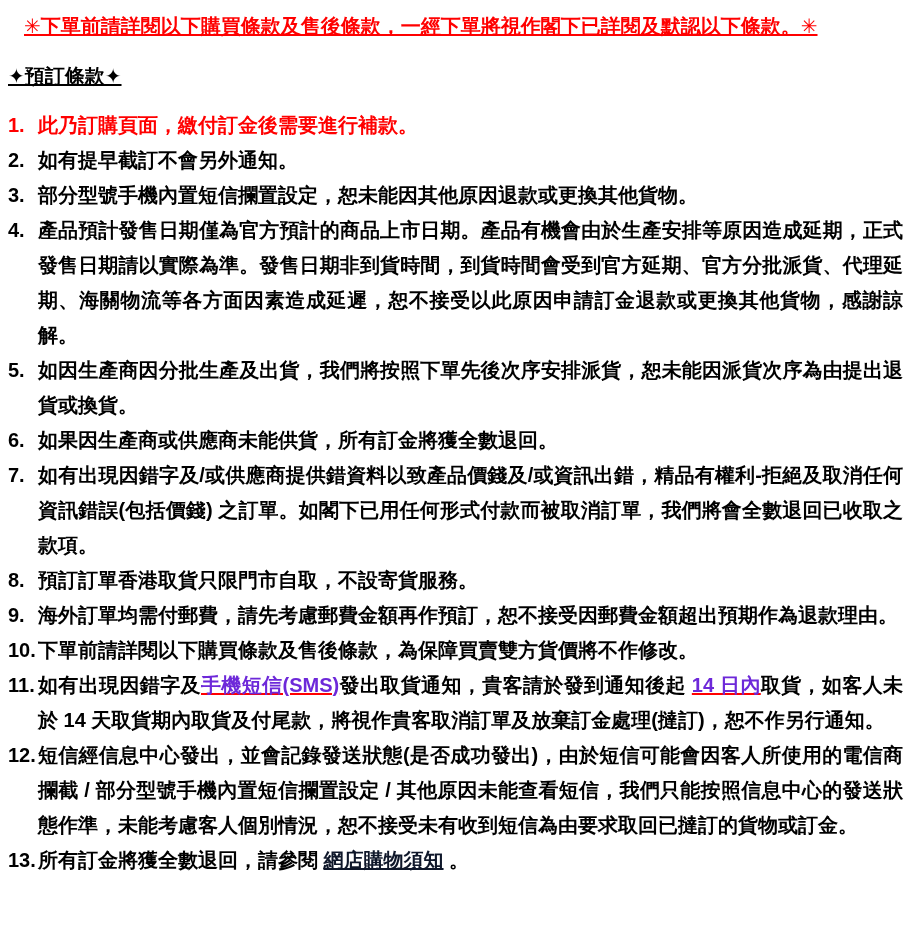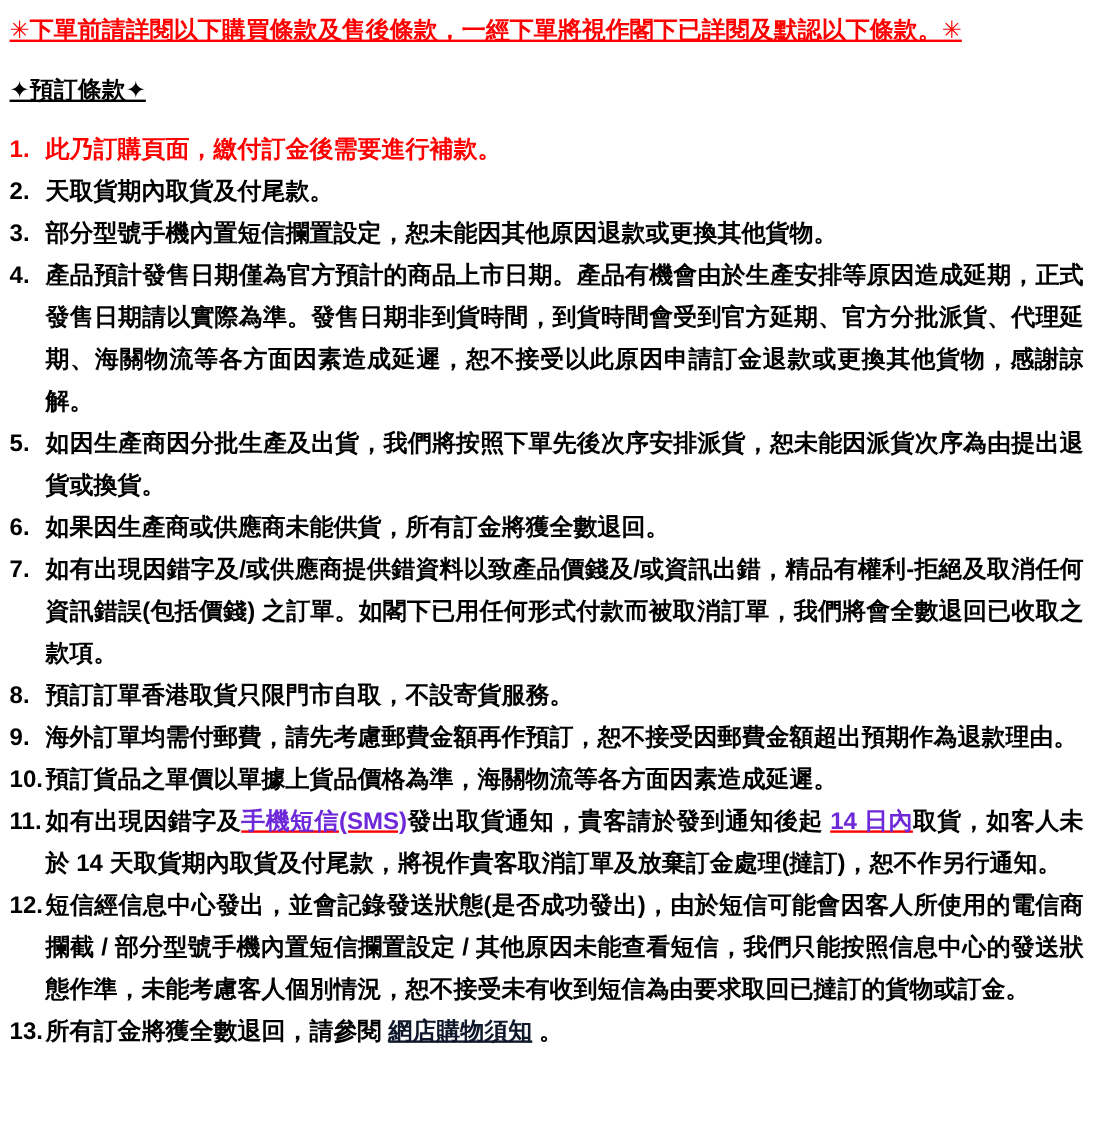--- a/index.html
+++ b/index.html
@@ -16,21 +16,21 @@
     font-family: "Liberation Sans", "DejaVu Sans", sans-serif;
     font-weight: 700;
     font-size: 20px;
     color: #000000;
   }
   .doc-title {
     color: #ff0000;
     text-decoration: underline;
     text-decoration-color: #ff0000;
     line-height: 28px;
-    margin: 4px 0 0 0;
+    margin: 4px 0 0 16px;
     white-space: nowrap;
   }
   .section-heading {
     color: #000000;
     text-decoration: underline;
     line-height: 28px;
     margin: 22px 0 0 0;
     display: inline-block;
     text-align: right;
   }
@@ -73,21 +73,21 @@
   <span class="section-heading">✦預訂條款✦</span>
 </div>
 
 <div class="terms-list">
     <div class="term red">
       <span class="num">1.</span>
       <span class="text"><span>此乃訂購頁面，繳付訂金後需要進行補款。</span></span>
     </div>
     <div class="term">
       <span class="num">2.</span>
-      <span class="text"><span>天取貨期內取貨及付尾款。</span></span>
+      <span class="text"><span>如有提早截訂不會另外通知。</span></span>
     </div>
     <div class="term">
       <span class="num">3.</span>
       <span class="text"><span>部分型號手機內置短信攔置設定，恕未能因其他原因退款或更換其他貨物。</span></span>
     </div>
     <div class="term">
       <span class="num">4.</span>
       <span class="text"><span>產品預計發售日期僅為官方預計的商品上市日期。產品有機會由於生產安排等原因造成延期，正式發售日期請以實際為準。發售日期非到貨時間，到貨時間會受到官方延期、官方分批派貨、代理延期、海關物流等各方面因素造成延遲，恕不接受以此原因申請訂金退款或更換其他貨物，感謝諒解。</span></span>
     </div>
     <div class="term">
@@ -105,21 +105,21 @@
     <div class="term">
       <span class="num">8.</span>
       <span class="text"><span>預訂訂單香港取貨只限門市自取，不設寄貨服務。</span></span>
     </div>
     <div class="term">
       <span class="num">9.</span>
       <span class="text"><span>海外訂單均需付郵費，請先考慮郵費金額再作預訂，恕不接受因郵費金額超出預期作為退款理由。</span></span>
     </div>
     <div class="term">
       <span class="num">10.</span>
-      <span class="text"><span>預訂貨品之單價以單據上貨品價格為準，海關物流等各方面因素造成延遲。</span></span>
+      <span class="text"><span>下單前請詳閱以下購買條款及售後條款，為保障買賣雙方貨價將不作修改。</span></span>
     </div>
     <div class="term">
       <span class="num">11.</span>
       <span class="text"><span>如有出現因錯字及</span><span class="red-underline">手機短信(SMS)</span><span>發出取貨通知，貴客請於發到通知後起 </span><span class="red-underline">14 日內</span><span>取貨，如客人未於 14 天取貨期內取貨及付尾款，將視作貴客取消訂單及放棄訂金處理(撻訂)，恕不作另行通知。</span></span>
     </div>
     <div class="term">
       <span class="num">12.</span>
       <span class="text"><span>短信經信息中心發出，並會記錄發送狀態(是否成功發出)，由於短信可能會因客人所使用的電信商攔截 / 部分型號手機內置短信攔置設定 / 其他原因未能查看短信，我們只能按照信息中心的發送狀態作準，未能考慮客人個別情況，恕不接受未有收到短信為由要求取回已撻訂的貨物或訂金。</span></span>
     </div>
     <div class="term">

